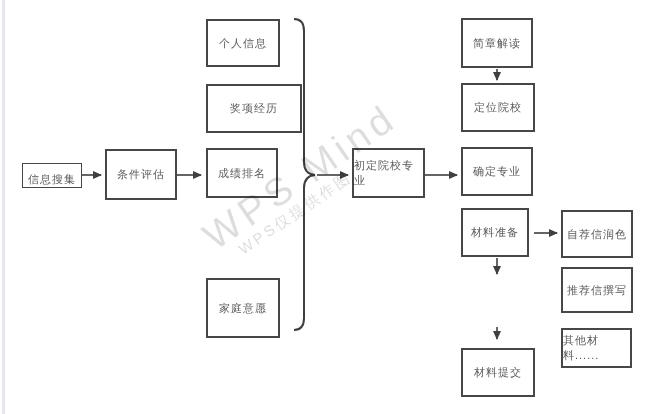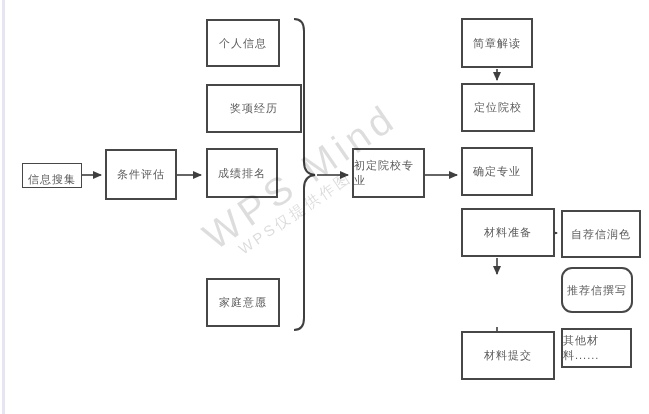--- a/index.html
+++ b/index.html
@@ -77,48 +77,48 @@
 
   <div class="node" style="left:206px;top:19px;width:74px;height:48px;">
     <span>个人信息</span>
   </div>
   <div class="node" style="left:206px;top:84px;width:96px;height:49px;">
     <span>奖项经历</span>
   </div>
   <div class="node" style="left:206px;top:148px;width:72px;height:50px;">
     <span>成绩排名</span>
   </div>
-  <div class="node" style="left:206px;top:278px;width:74px;height:49px;text-align:center;">
+  <div class="node" style="left:206px;top:278px;width:74px;height:60px;text-align:center;">
     <span>家庭意愿</span>
   </div>
 
   <div class="node" style="left:352px;top:148px;width:73px;height:50px;">
     <span>初定院校专业</span>
   </div>
 
   <div class="node" style="left:461px;top:18px;width:72px;height:50px;">
     <span>简章解读</span>
   </div>
   <div class="node" style="left:461px;top:147px;width:72px;height:49px;">
     <span>确定专业</span>
   </div>
   <div class="node" style="left:461px;top:83px;width:74px;height:49px;">
     <span>定位院校</span>
   </div>
-  <div class="node" style="left:461px;top:208px;width:94px;height:49px;font-family:Liberation Mono, monospace;">
+  <div class="node" style="left:461px;top:208px;width:68px;height:49px;font-family:Liberation Mono, monospace;">
     <span>材料准备</span>
   </div>
-  <div class="node" style="left:461px;top:331px;width:94px;height:49px;justify-content:center;">
+  <div class="node" style="left:461px;top:348px;width:74px;height:49px;justify-content:center;">
     <span>材料提交</span>
   </div>
 
-  <div class="node" style="left:561px;top:210px;width:80px;height:48px;">
+  <div class="node" style="left:561px;top:210px;width:72px;height:48px;">
     <span>自荐信润色</span>
   </div>
-  <div class="node" style="left:561px;top:267px;width:72px;height:46px;border-radius:11px;">
+  <div class="node" style="left:561px;top:267px;width:72px;height:46px;">
     <span>推荐信撰写</span>
   </div>
   <div class="node" style="left:561px;top:328px;width:71px;height:40px;">
     <span>其他材料......</span>
   </div>
 
 </div>
 
 <div class="watermark">
   <div class="wm-main">WPS Mind</div>

